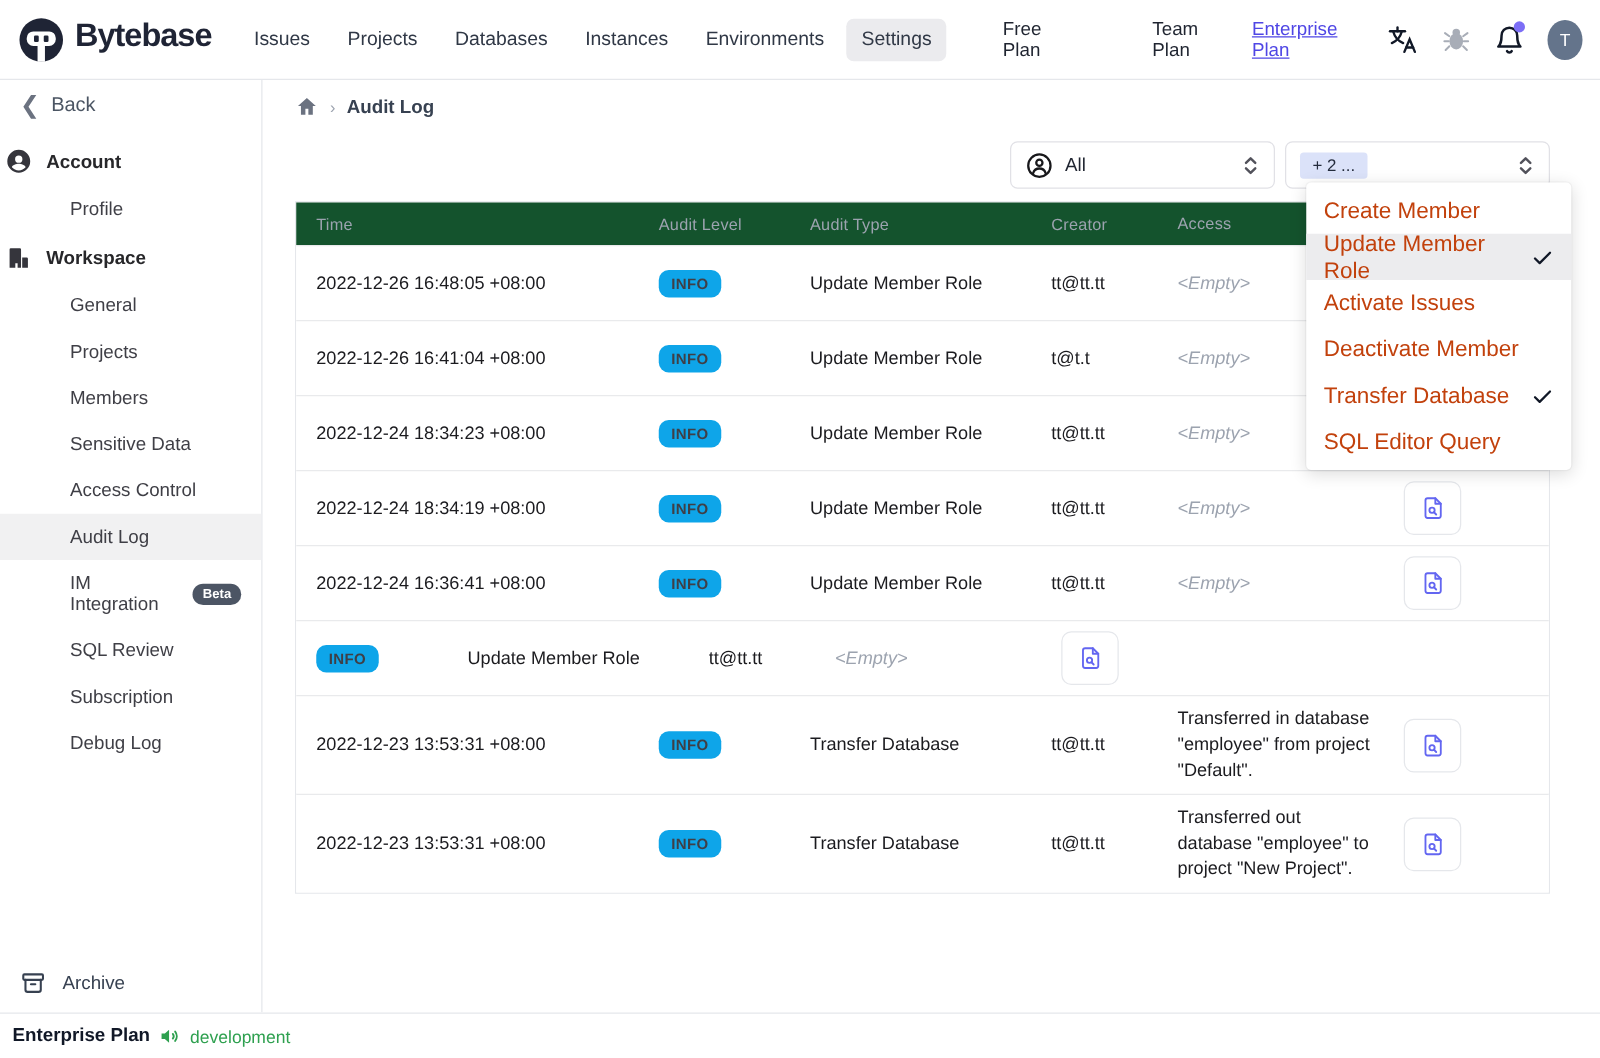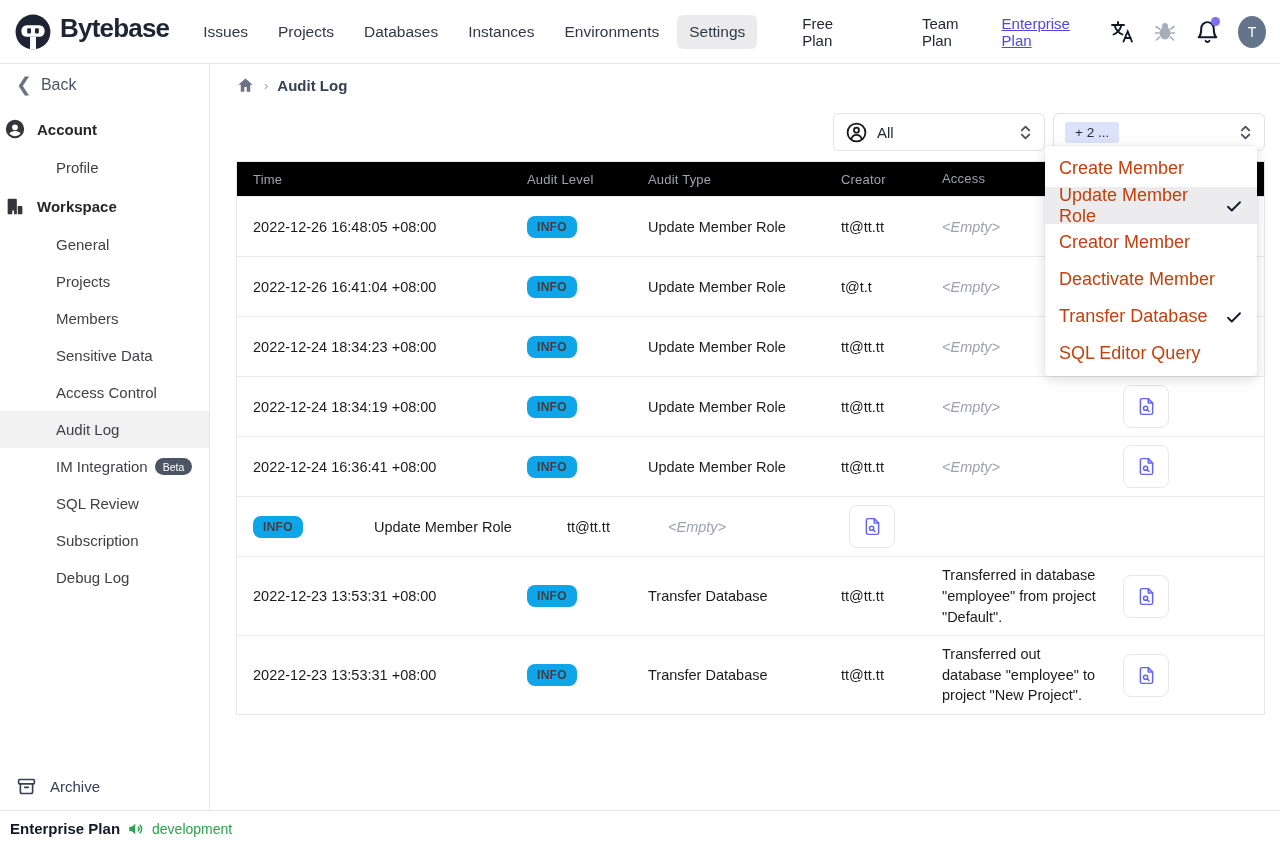--- a/index.html
+++ b/index.html
@@ -34,44 +34,44 @@
   .back-row { display:flex; align-items:center; gap:9px; padding:11px 16px 9px 16px;
     font-size:16px; color:#4b5563; cursor:pointer; }
   .back-chevron { font-size:19px; color:#6b7280; line-height:1; }
   .side-nav { margin-top:6px; }
   .side-section { display:flex; align-items:center; gap:11px; padding:9px 4px;
     font-size:15px; font-weight:700; color:#27272a; }
   .side-item { display:flex; align-items:center; padding:10px 16px 10px 56px;
     font-size:15px; color:#3f3f46; cursor:pointer; }
   .side-item.active { background:#f1f1f2; }
   .beta-badge { margin-left:7px; background:#4c5564; color:#fff; font-size:10.5px;
-    font-weight:400; border-radius:999px; padding:2.5px 8px;text-align:right; }
+    font-weight:700; border-radius:999px; padding:2.5px 8px;text-align:right; }
   .archive-row { margin-top:auto; display:flex; align-items:center; gap:13px;
     padding:11px 16px 13px 16px; font-size:15px; color:#374151; cursor:pointer; }
 
   
   .main { flex:1 1 auto; min-width:0; display:flex; flex-direction:column; }
   .breadcrumb { display:flex; align-items:center; gap:9px; padding:11px 26px 9px 26px; height:40px; }
   .crumb-sep { color:#9ca3af; font-size:13px; }
   .crumb-current { font-size:15px; font-weight:600; color:#374151; }
 
-  .content { position:relative; padding:9px 15px 0 26px; }
+  .content { position:relative; padding:9px 40px 0 26px; }
   .filter-row { display:flex; justify-content:flex-end; gap:8px; }
   .select { width:212px; height:38px; border:1px solid #e1e1e6; border-radius:6px;
     background:#fff; display:flex; align-items:center; padding:0 11px; gap:9px; cursor:pointer; }
   .select-label { font-size:15px; color:#1f2430; }
   .select-caret { margin-left:auto; display:flex; }
   .filter-tag { background:#dbe2f9; color:#242c3d; font-size:13.5px; border-radius:3px;
     padding:3px 10px; }
 
   
   .audit-table { margin-top:10px; border:1px solid #e5e7eb; }
   .t-row { display:flex; align-items:center; min-height:56px; border-top:1px solid #e9eaec;
     background:#fff; }
-  .t-head { min-height:34px; background:#000000; border-top:none; }
+  .t-head { min-height:34px; background:#14532d; border-top:none; }
   .t-head .cell { font-size:13px; color:#9ca3af; font-weight:500; letter-spacing:0.2px; }
   .cell { padding:8px 8px 8px 16px; font-size:14.5px; color:#1b1b1f; }
   .c-time    { flex:0 0 274px; font-weight:500; }
   .c-level   { flex:0 0 121px; }
   .c-type    { flex:0 0 193px; }
   .c-creator { flex:0 0 101px; font-weight:500; }
   .c-comment { flex:0 0 181px; line-height:1.42; }
   .c-action  { flex:1 1 auto; display:flex; align-items:center; }
   .c-comment.empty { color:#9ca3af; font-style:italic; }
   .level-badge { display:inline-block; background:#0ea5e9; color:#3f3f46; font-size:12px;
@@ -282,21 +282,21 @@
           </div>
           <div class="menu-item highlighted">
             <span>Update Member Role</span>
             <span class="menu-check">
               <svg width="18" height="18" viewBox="0 0 24 24" fill="none" stroke="#111827" stroke-width="2.4" stroke-linecap="round" stroke-linejoin="round">
                   <path d="M4 13l5 5L20 7"></path>
                 </svg>
             </span>
           </div>
           <div class="menu-item">
-            <span>Creator Member</span>
+            <span>Activate Issues</span>
           </div>
           <div class="menu-item">
             <span>Deactivate Member</span>
           </div>
           <div class="menu-item">
             <span>Transfer Database</span>
             <span class="menu-check">
               <svg width="18" height="18" viewBox="0 0 24 24" fill="none" stroke="#111827" stroke-width="2.4" stroke-linecap="round" stroke-linejoin="round">
                   <path d="M4 13l5 5L20 7"></path>
                 </svg>

